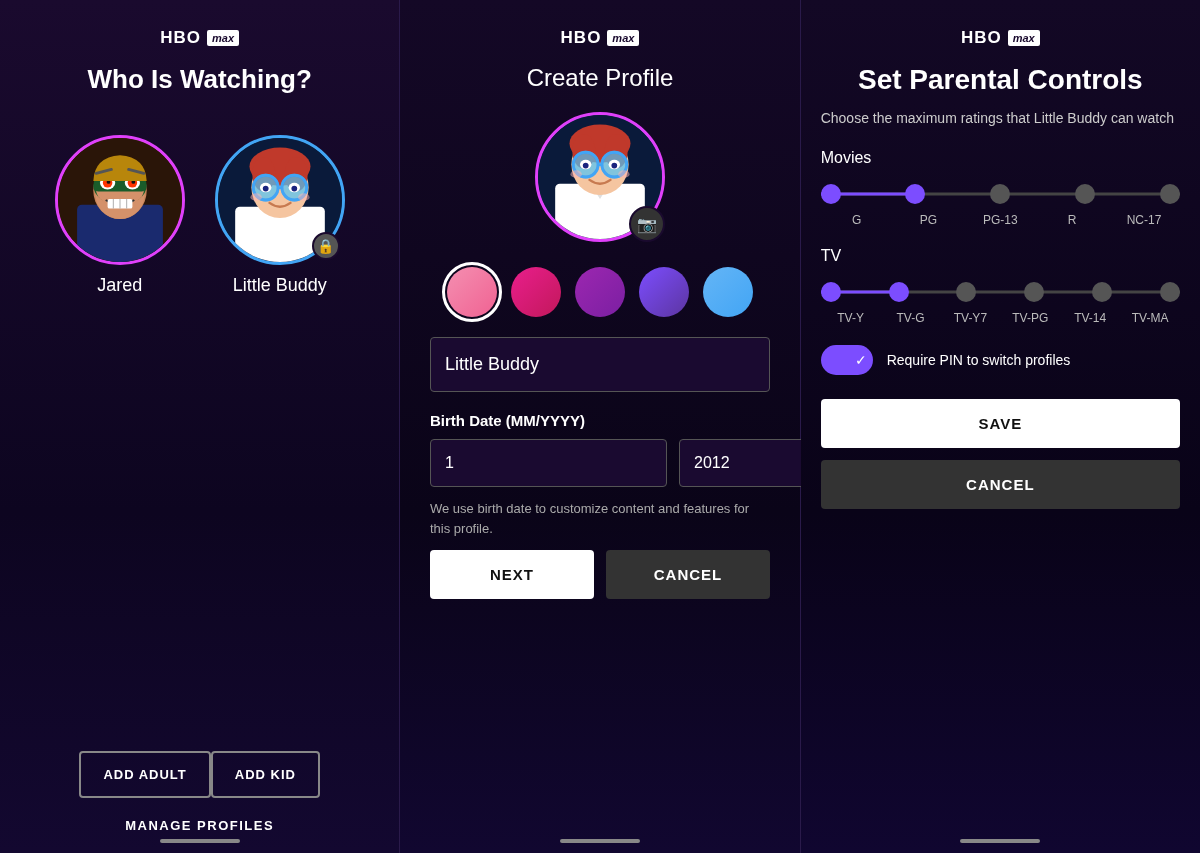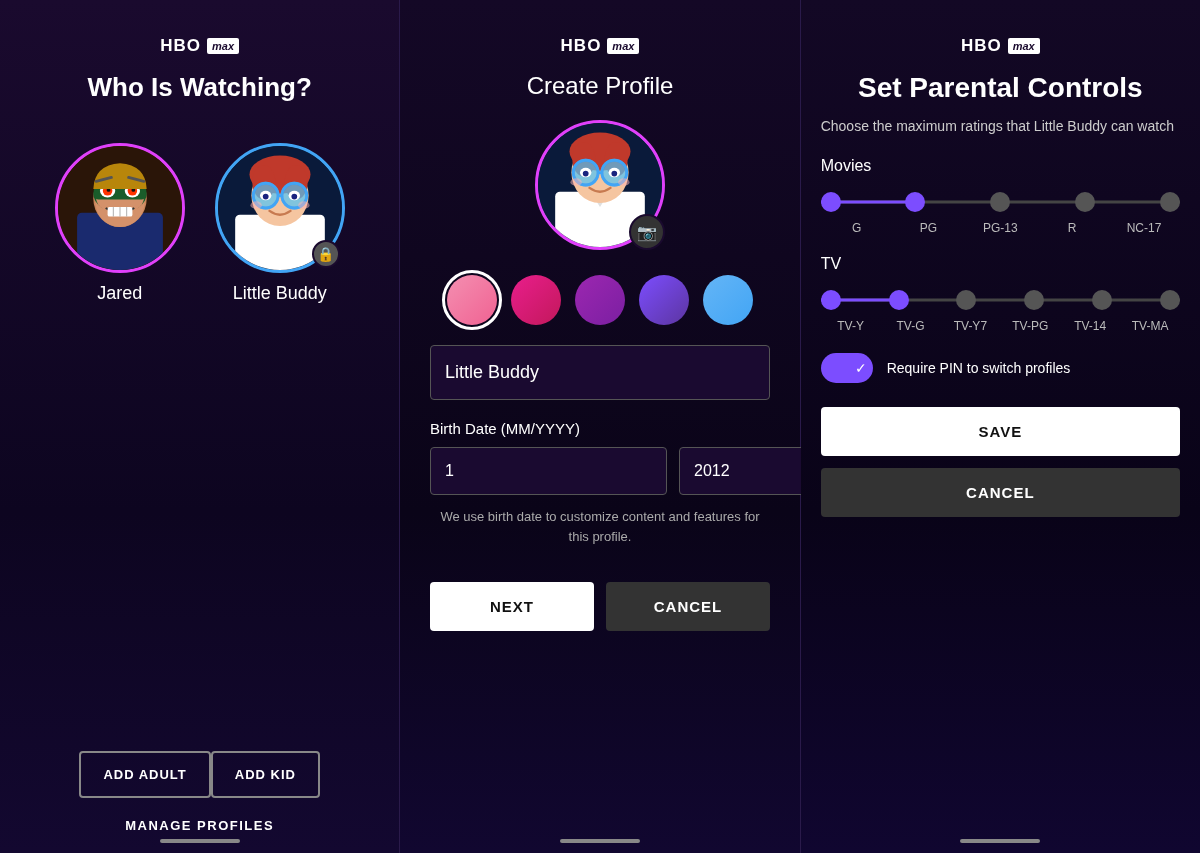--- a/index.html
+++ b/index.html
@@ -11,21 +11,21 @@
       font-family: 'Arial', sans-serif;
       overflow: hidden;
     }
 
     
     .panel {
       flex: 1;
       display: flex;
       flex-direction: column;
       align-items: center;
-      padding: 36px 20px 20px;
+      padding: 28px 20px 20px;
       position: relative;
     }
 
     .panel-1 {
       background: linear-gradient(180deg, #1a0a2e 0%, #0d0520 60%, #130830 100%);
     }
     .panel-2 {
       background: linear-gradient(180deg, #140826 0%, #0a0418 60%, #110730 100%);
       border-left: 1px solid #2a1a4a;
       border-right: 1px solid #2a1a4a;
@@ -233,20 +233,21 @@
     .birth-section {
       width: 100%;
       max-width: 340px;
       margin-bottom: 12px;
     }
 
     .birth-label {
       color: white;
       font-size: 15px;
       margin-bottom: 10px;
+      font-weight: bold;
     }
 
     .birth-inputs {
       display: flex;
       gap: 12px;
     }
 
     .birth-input {
       flex: 1;
       background: #1a0a30;
@@ -255,22 +256,21 @@
       padding: 14px;
       color: white;
       font-size: 16px;
     }
 
     .birth-note {
       color: #aaa;
       font-size: 13px;
       line-height: 1.5;
       max-width: 340px;
-      margin-bottom: 36px;
-      text-align: center;
+      margin-bottom: 12px;
     }
 
     .bottom-buttons {
       display: flex;
       gap: 12px;
       width: 100%;
       max-width: 340px;
     }
 
     .btn-white {

